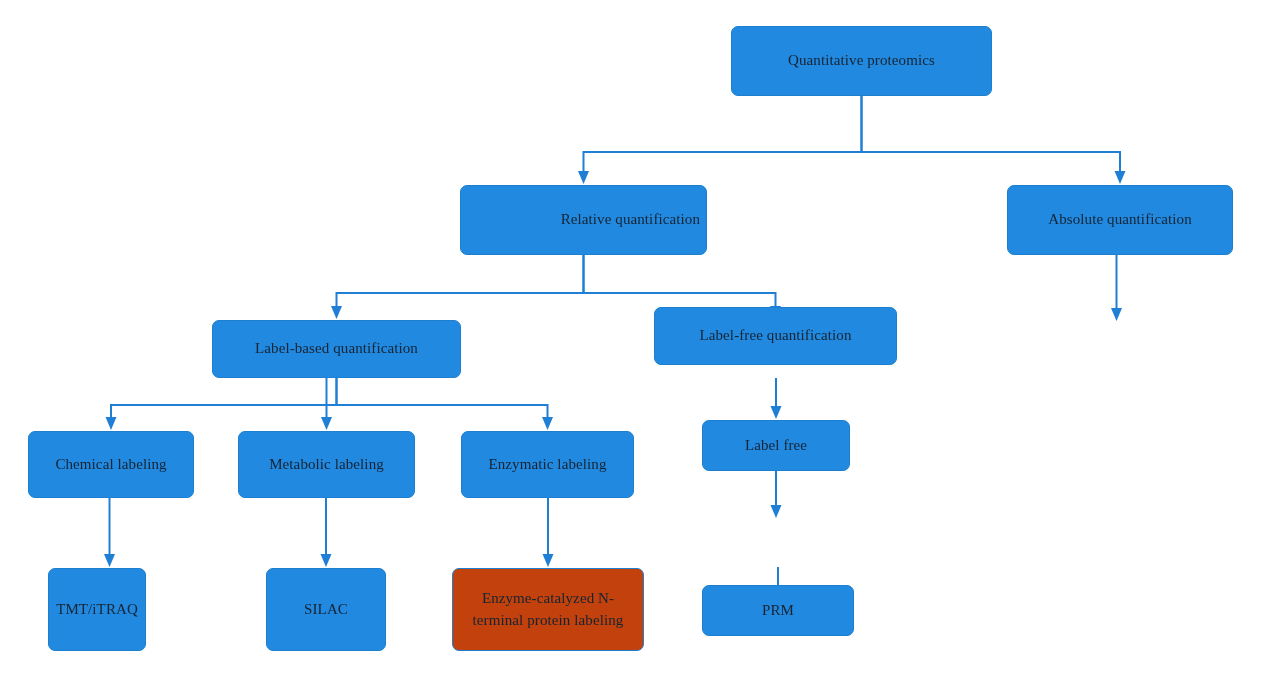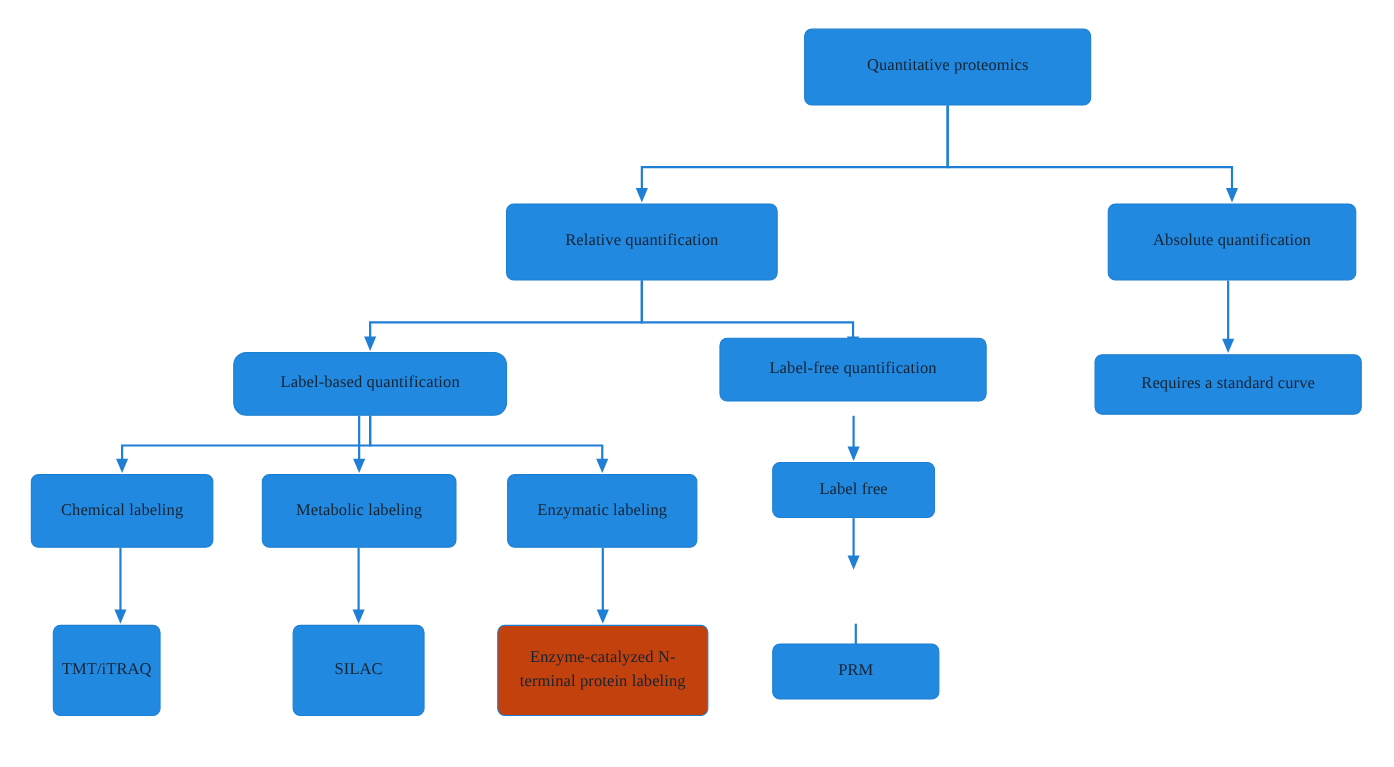--- a/index.html
+++ b/index.html
@@ -81,34 +81,31 @@
       <path d="M 548 498 L 548 556" fill="none" stroke="#1f7fd4" stroke-width="2" stroke-linecap="butt" stroke-linejoin="miter"></path>
       <polygon points="542.5,554 553.5,554 548,567" fill="#1f7fd4"></polygon>
       <path d="M 776 471 L 776 507" fill="none" stroke="#1f7fd4" stroke-width="2" stroke-linecap="butt" stroke-linejoin="miter"></path>
       <polygon points="770.5,505 781.5,505 776,518" fill="#1f7fd4"></polygon>
       <path d="M 778 567 L 778 601" fill="none" stroke="#1f7fd4" stroke-width="2" stroke-linecap="butt" stroke-linejoin="miter"></path>
       <polygon points="772.5,599 783.5,599 778,612" fill="#1f7fd4"></polygon>
     </svg>
 <div class="node" style="left: 731px; top: 26px; width: 261px; height: 70px; background: rgb(34, 137, 224); border-color: rgb(28, 127, 208); color: rgb(21, 36, 51);">
       <span class="label">Quantitative proteomics</span>
     </div>
-    <div class="node" style="left: 460px; top: 185px; width: 247px; height: 70px; background: rgb(34, 137, 224); border-color: rgb(28, 127, 208); color: rgb(21, 36, 51);">
+    <div class="node" style="left: 460px; top: 185px; width: 247px; height: 70px; background: rgb(34, 137, 224); border-color: rgb(28, 127, 208); color: rgb(21, 36, 51); text-align: right;">
       <span class="label">Relative quantification</span>
     </div>
     <div class="node" style="left: 1007px; top: 185px; width: 226px; height: 70px; background: rgb(34, 137, 224); border-color: rgb(28, 127, 208); color: rgb(21, 36, 51);">
       <span class="label">Absolute quantification</span>
     </div>
-    <div class="node" style="left: 212px; top: 320px; width: 249px; height: 58px; background: rgb(34, 137, 224); border-color: rgb(28, 127, 208); color: rgb(21, 36, 51); border-radius: 12px;">
+    <div class="node" style="left: 212px; top: 320px; width: 249px; height: 58px; background: rgb(34, 137, 224); border-color: rgb(28, 127, 208); color: rgb(21, 36, 51);">
       <span class="label">Label-based quantification</span>
     </div>
     <div class="node" style="left: 654px; top: 307px; width: 243px; height: 58px; background: rgb(34, 137, 224); border-color: rgb(28, 127, 208); color: rgb(21, 36, 51);">
       <span class="label">Label-free quantification</span>
-    </div>
-    <div class="node" style="left: 995px; top: 322px; width: 243px; height: 55px; background: rgb(34, 137, 224); border-color: rgb(28, 127, 208); color: rgb(21, 36, 51);">
-      <span class="label">Requires a standard curve</span>
     </div>
     <div class="node" style="left: 28px; top: 431px; width: 166px; height: 67px; background: rgb(34, 137, 224); border-color: rgb(28, 127, 208); color: rgb(21, 36, 51);">
       <span class="label">Chemical labeling</span>
     </div>
     <div class="node" style="left: 238px; top: 431px; width: 177px; height: 67px; background: rgb(34, 137, 224); border-color: rgb(28, 127, 208); color: rgb(21, 36, 51);">
       <span class="label">Metabolic labeling</span>
     </div>
     <div class="node" style="left: 461px; top: 431px; width: 173px; height: 67px; background: rgb(34, 137, 224); border-color: rgb(28, 127, 208); color: rgb(21, 36, 51);">
       <span class="label">Enzymatic labeling</span>
     </div>

